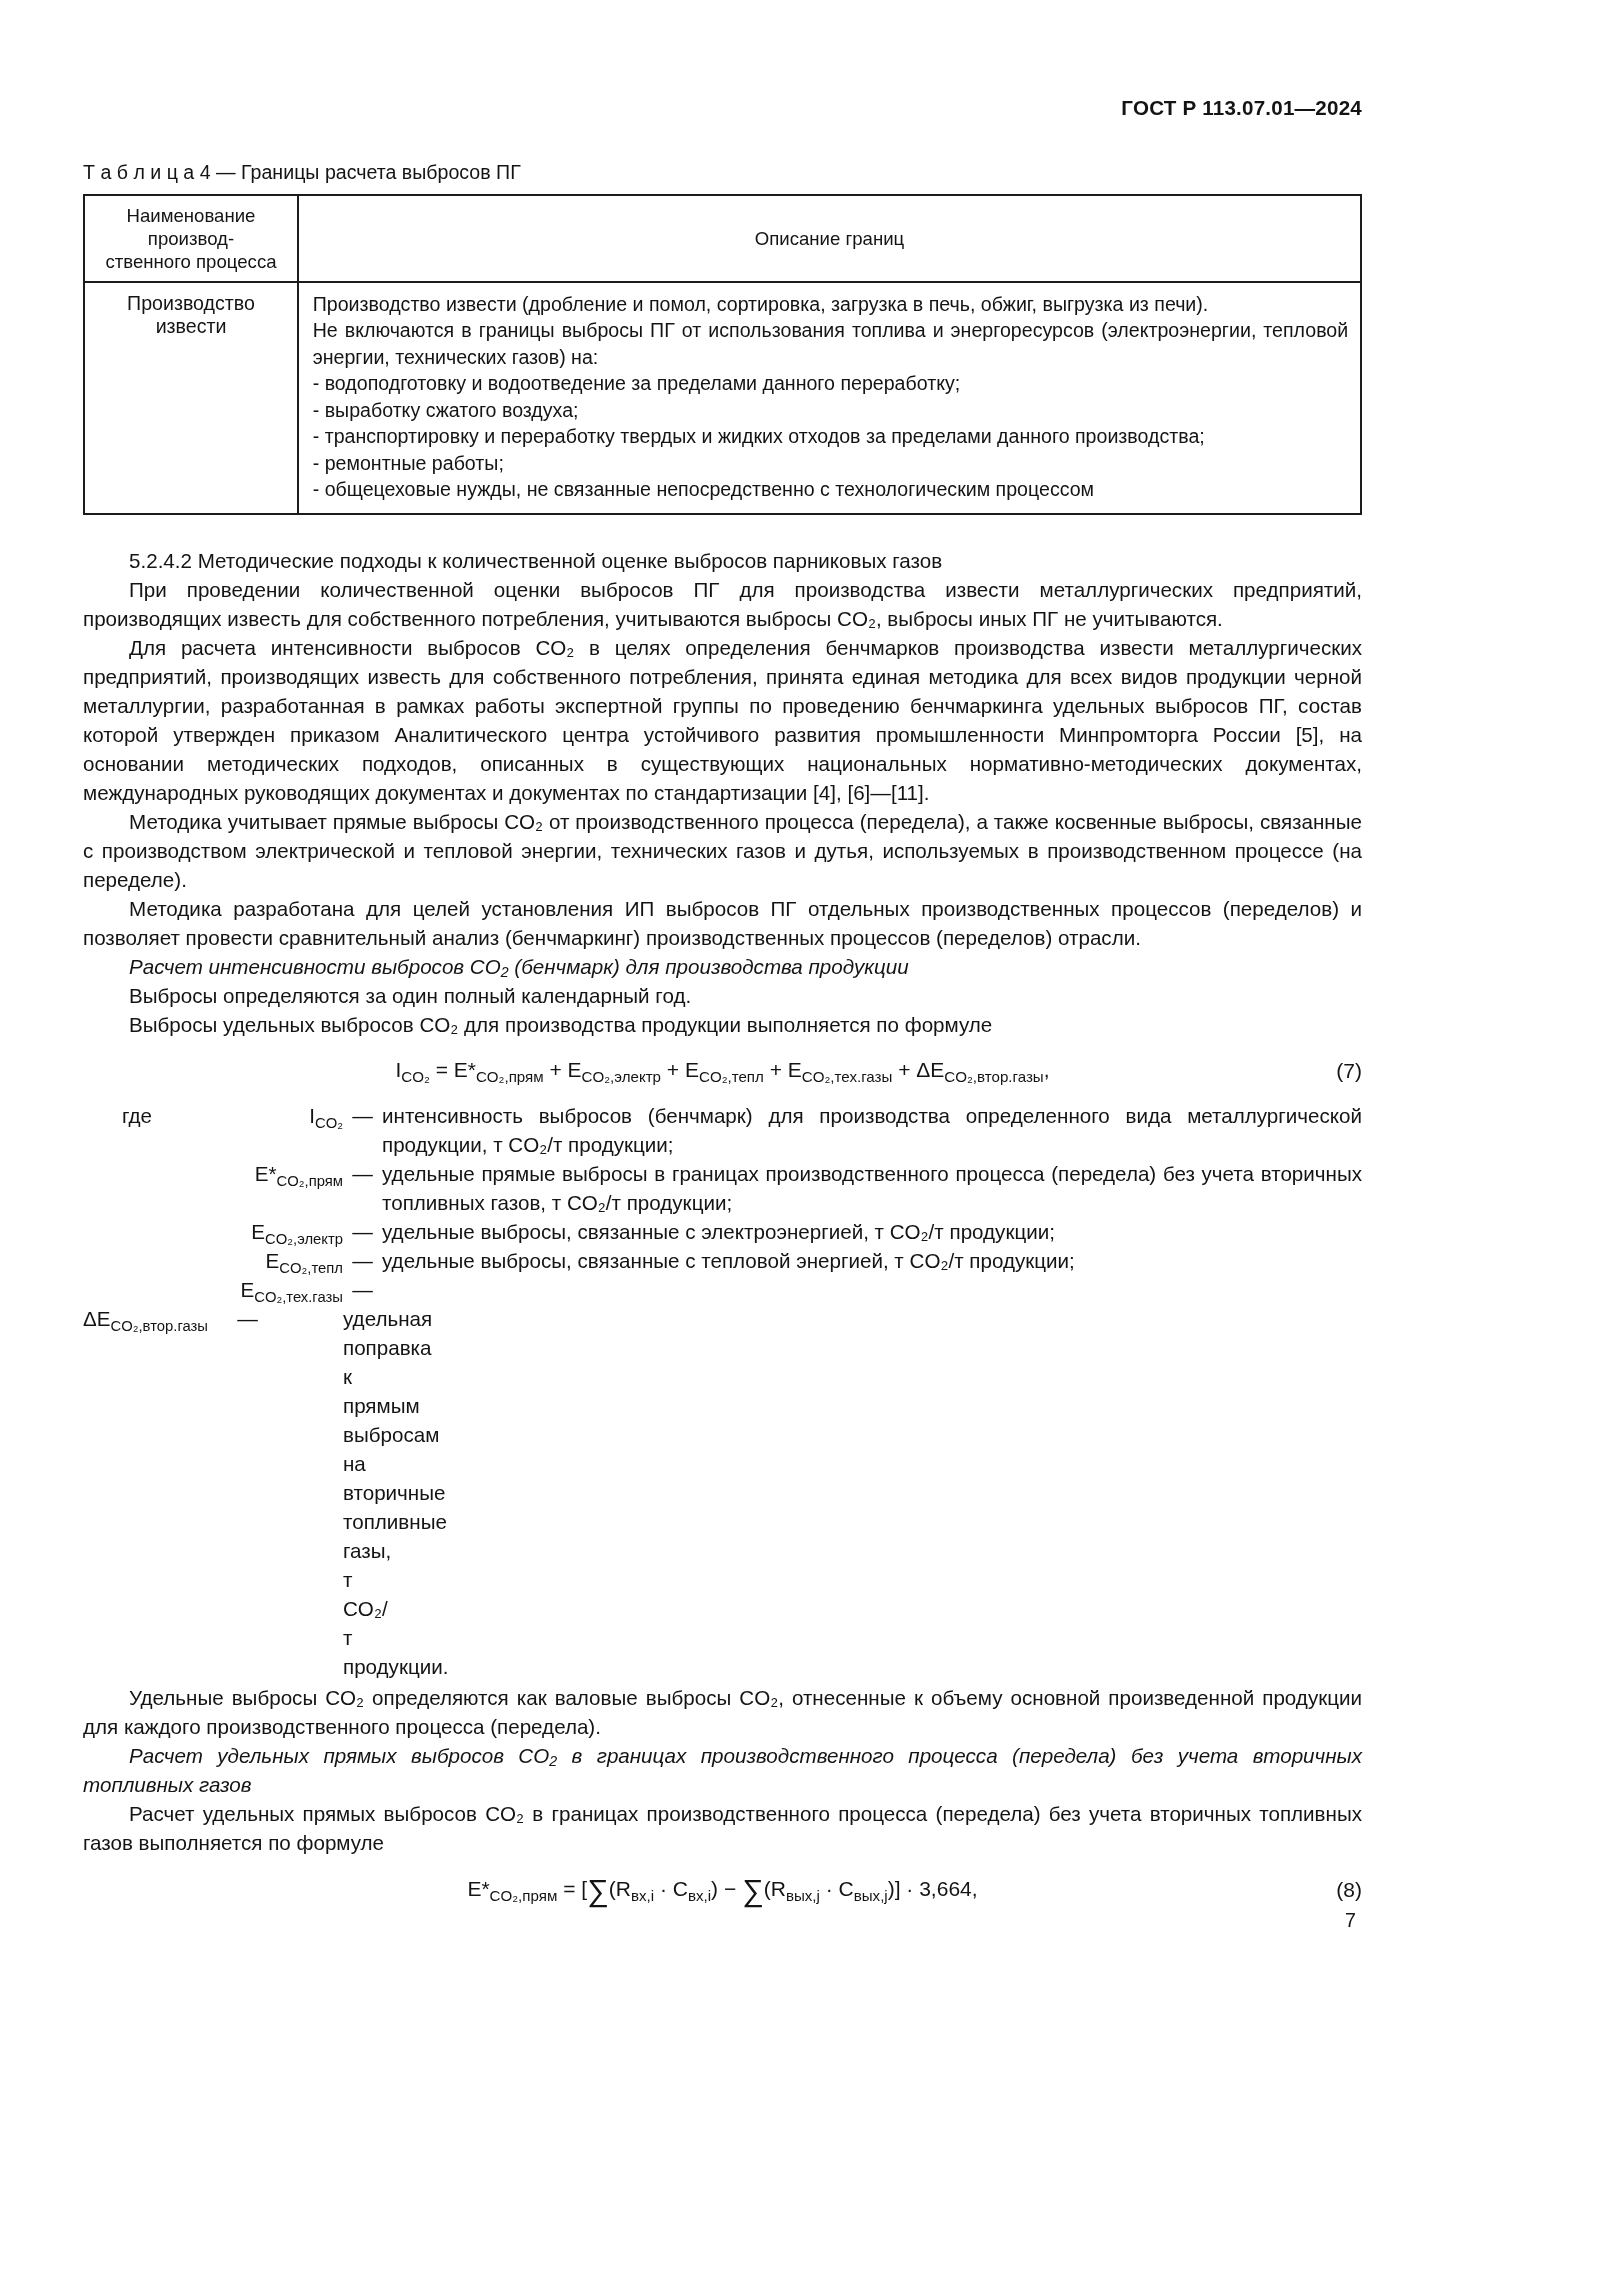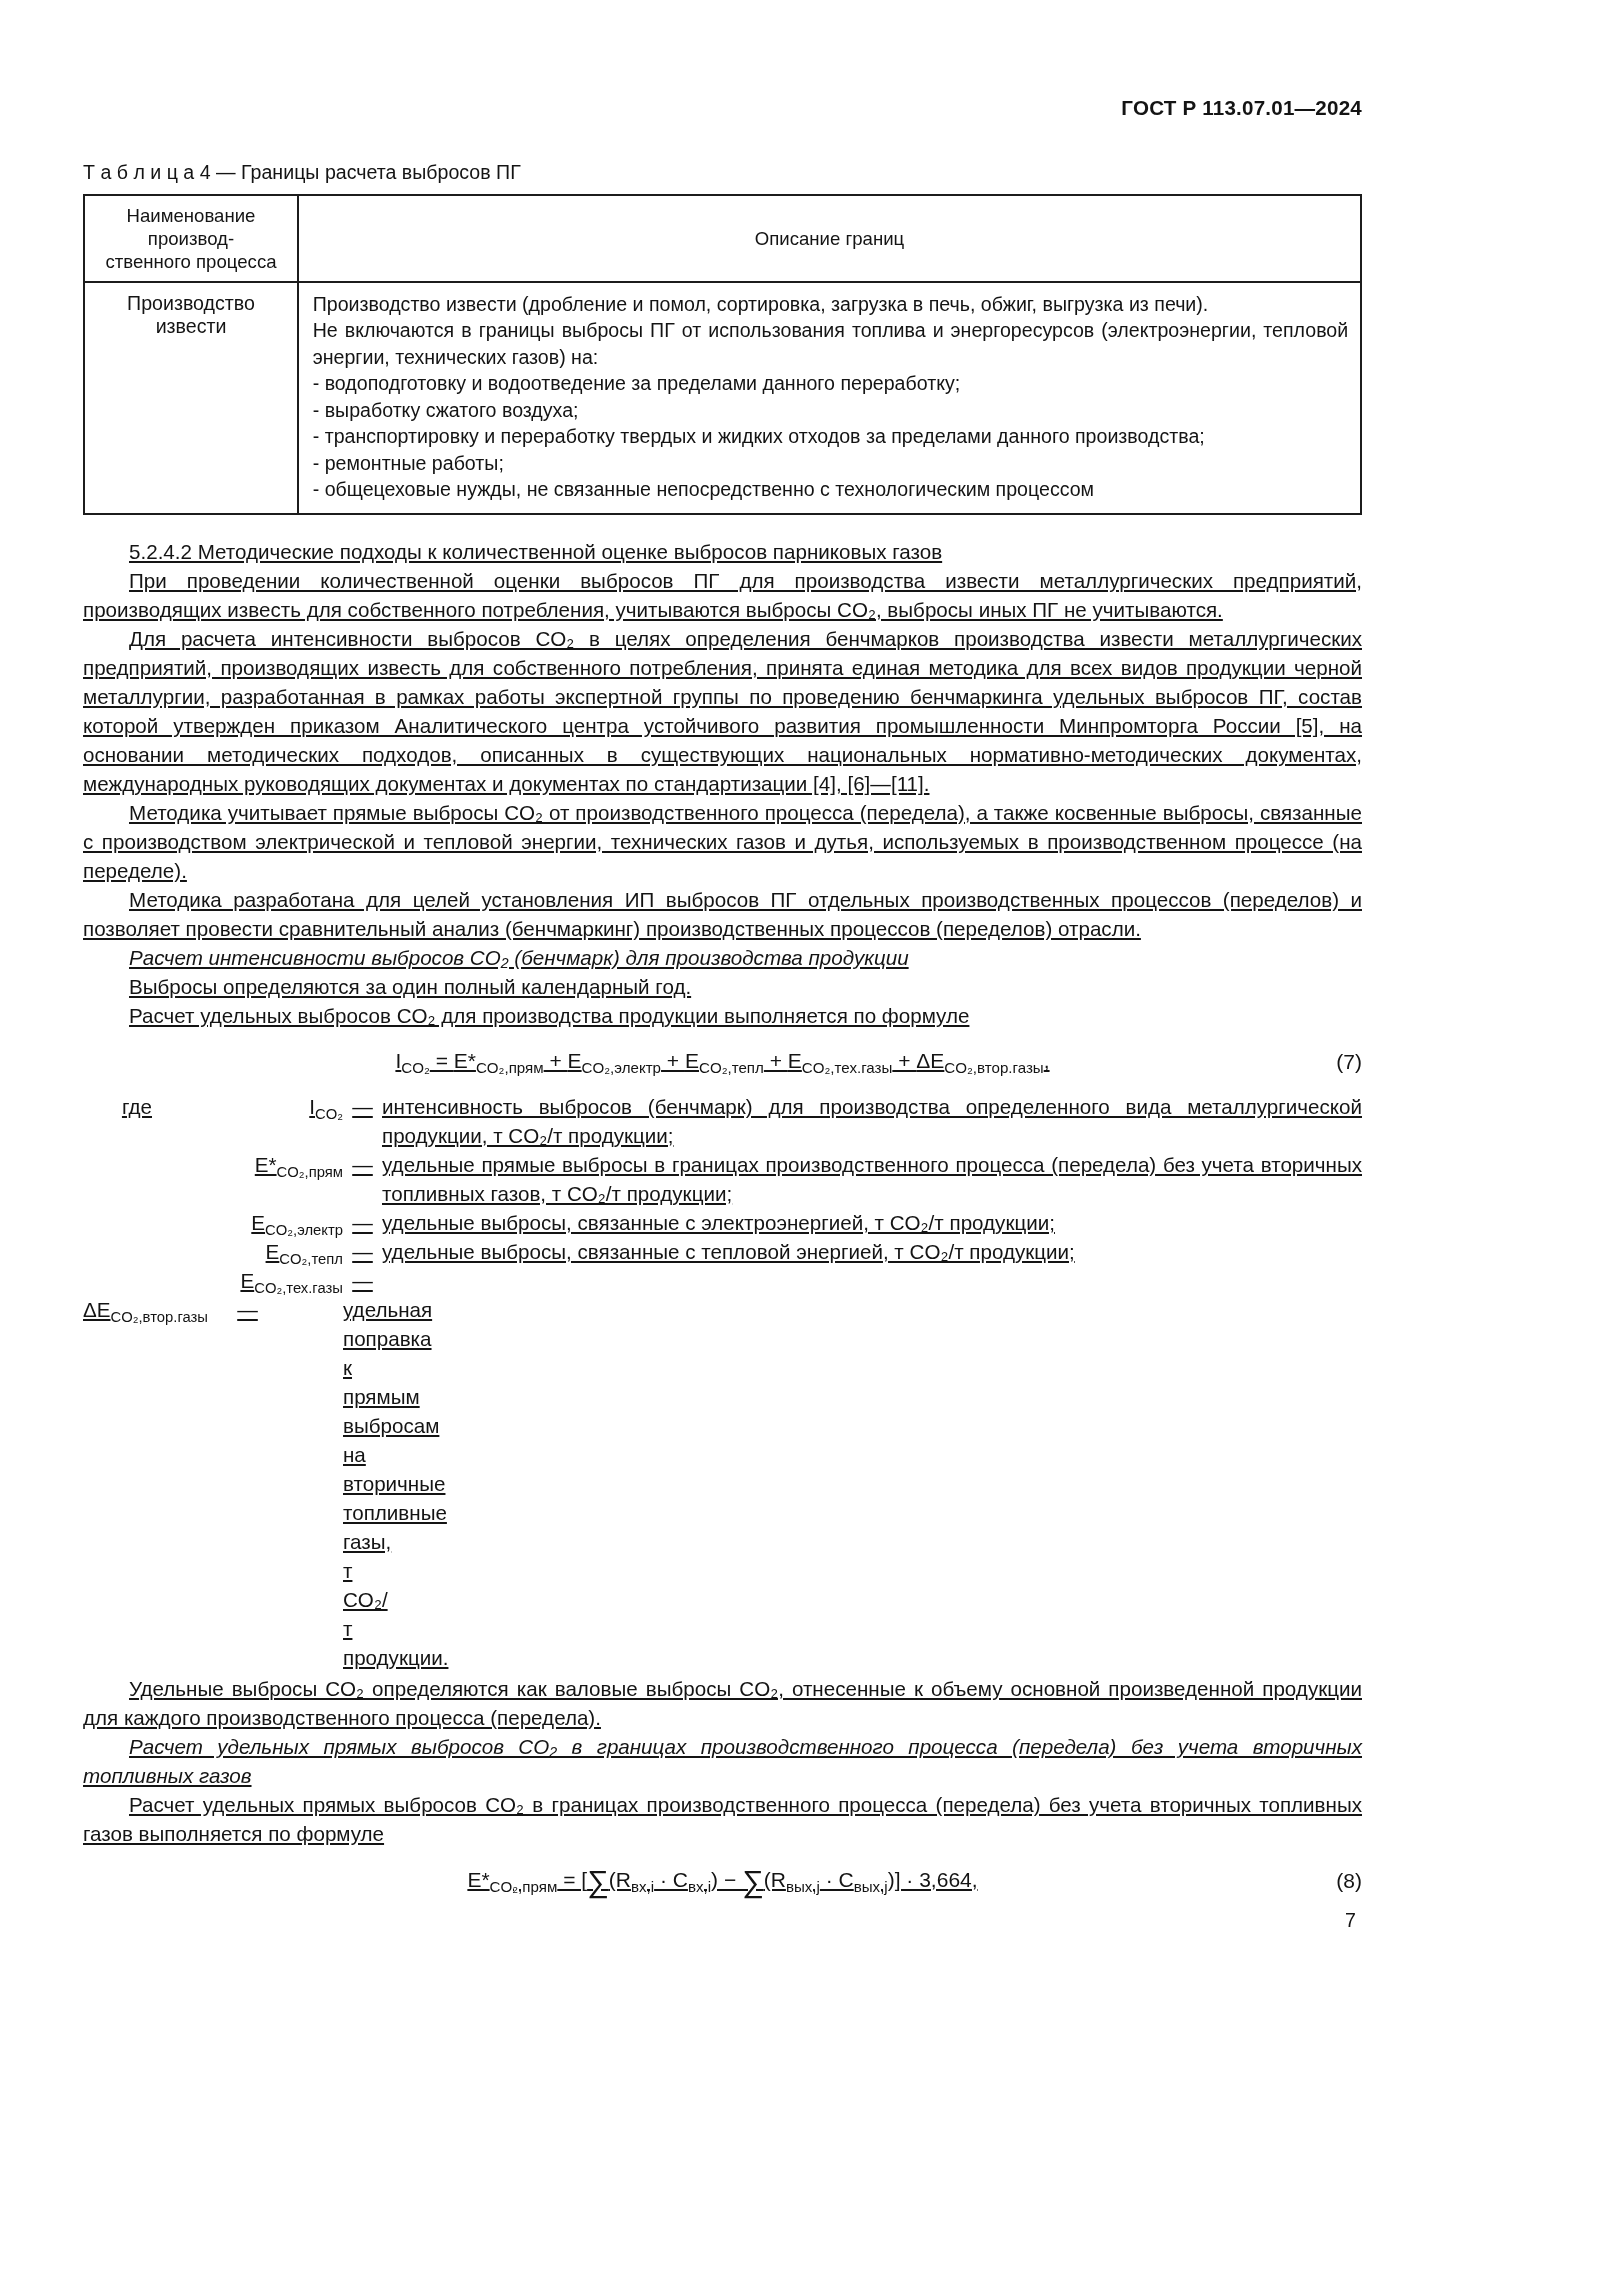--- a/index.html
+++ b/index.html
@@ -32,21 +32,21 @@
     text-align: center;
     vertical-align: middle;
     padding: 7.8px 9.8px;
     line-height: 1.25;
   }
   th.col1 { width: 214px; white-space: pre-line; }
   td.cell-process { text-align: center; padding: 8.8px 5.9px; font-size: 19.6px; }
   td.cell-desc { padding: 7.8px 11.8px 9.8px 13.7px; line-height: 26.5px; }
   td.cell-desc .desc-line { text-align: justify; }
 
-  .body-text { margin-top: 22px; font-size: 20.6px; line-height: 29px; text-decoration: underline; }
+  .body-text { margin-top: 31px; font-size: 20.6px; line-height: 29px; }
   .para { text-align: justify; text-indent: 46px; }
   .para.italic { font-style: italic; }
 
   .formula-row {
     position: relative;
     text-align: center;
     margin: 13.7px 0;
     font-size: 21px;
     line-height: 35px;
   }
@@ -102,21 +102,21 @@
 
   <div class="body-text">
 
     <p class="para">5.2.4.2 Методические подходы к количественной оценке выбросов парниковых газов</p>
     <p class="para">При проведении количественной оценки выбросов ПГ для производства извести металлургических предприятий, производящих известь для собственного потребления, учитываются выбросы CO₂, выбросы иных ПГ не учитываются.</p>
     <p class="para">Для расчета интенсивности выбросов CO₂ в целях определения бенчмарков производства извести металлургических предприятий, производящих известь для собственного потребления, принята единая методика для всех видов продукции черной металлургии, разработанная в рамках работы экспертной группы по проведению бенчмаркинга удельных выбросов ПГ, состав которой утвержден приказом Аналитического центра устойчивого развития промышленности Минпромторга России [5], на основании методических подходов, описанных в существующих национальных нормативно-методических документах, международных руководящих документах и документах по стандартизации [4], [6]—[11].</p>
     <p class="para">Методика учитывает прямые выбросы CO₂ от производственного процесса (передела), а также косвенные выбросы, связанные с производством электрической и тепловой энергии, технических газов и дутья, используемых в производственном процессе (на переделе).</p>
     <p class="para">Методика разработана для целей установления ИП выбросов ПГ отдельных производственных процессов (переделов) и позволяет провести сравнительный анализ (бенчмаркинг) производственных процессов (переделов) отрасли.</p>
     <p class="para italic">Расчет интенсивности выбросов CO₂ (бенчмарк) для производства продукции</p>
     <p class="para">Выбросы определяются за один полный календарный год.</p>
-    <p class="para">Расчет удельных выбросов CO₂ для производства продукции выполняется по формуле</p>
+    <p class="para">Выбросы удельных выбросов CO₂ для производства продукции выполняется по формуле</p>
 
     <div class="formula-row">
       <span class="formula-body"><span>I</span><sub>CO₂</sub><span> = </span><span>E*</span><sub>CO₂,прям</sub><span> + </span><span>E</span><sub>CO₂,электр</sub><span> + </span><span>E</span><sub>CO₂,тепл</sub><span> + </span><span>E</span><sub>CO₂,тех.газы</sub><span> + </span><span>ΔE</span><sub>CO₂,втор.газы</sub><span>,</span></span>
       <span class="formula-number">(7)</span>
     </div>
 
     <div class="terms">
       <div class="t-where">где</div>
       <div class="t-term"><span>I</span><sub>CO₂</sub></div>
       <div class="t-dash">—</div>

